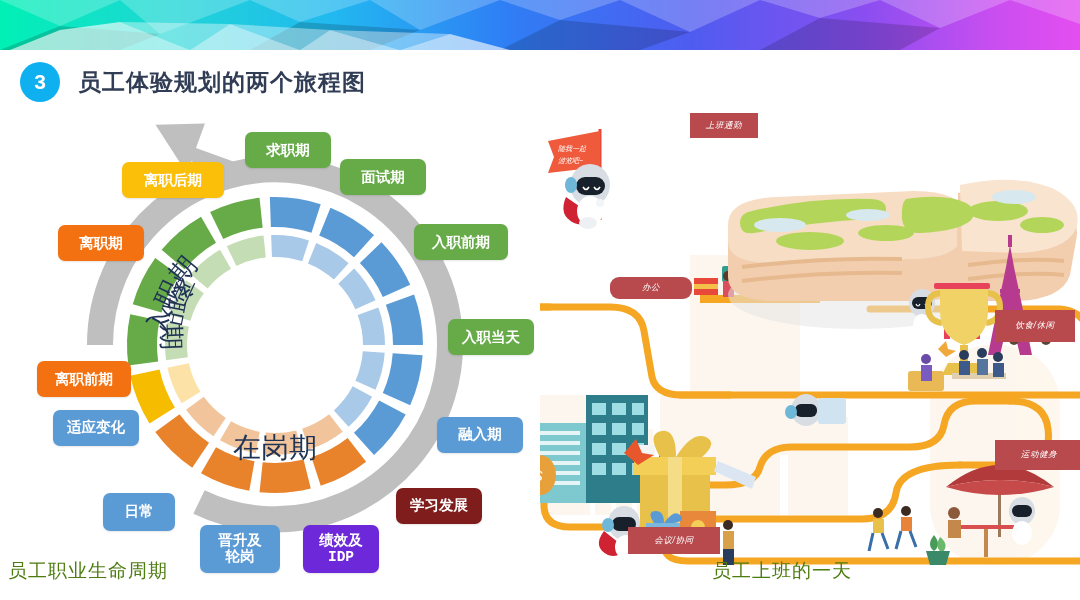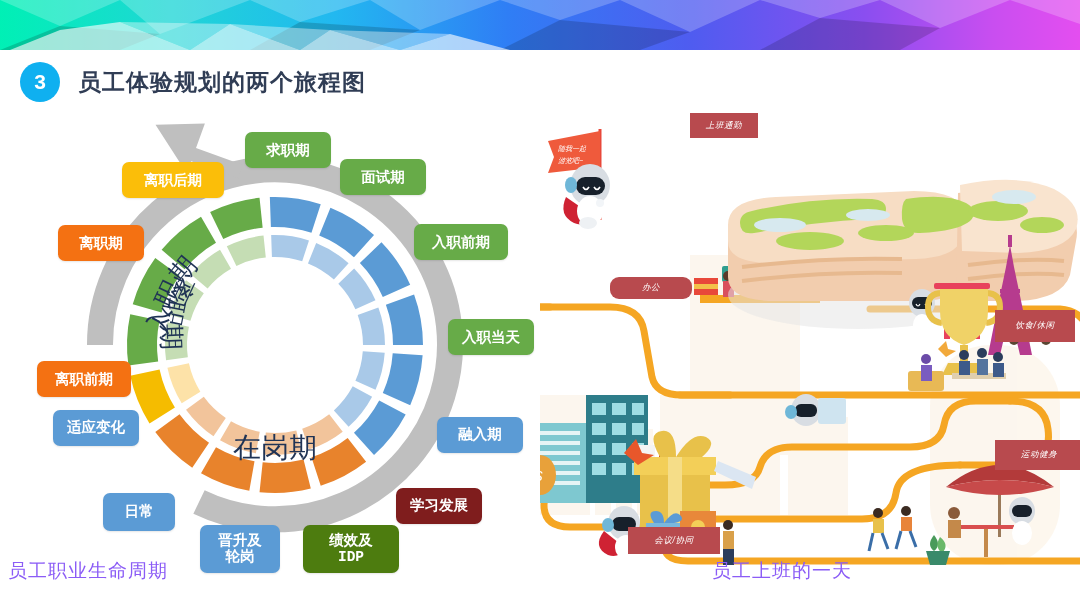--- a/index.html
+++ b/index.html
@@ -43,21 +43,21 @@
     white-space:pre-line;
   }
   .pill.green  { background:#67ab48; }
   .pill.blue   { background:#5b9bd5;font-family:Liberation Mono, monospace; }
   .pill.orange { background:#f47112; }
   .pill.amber  { background:#fbbe09; }
 
   .ring-word { font-weight:normal; fill:#1f3355; }
 
   .caption {
-    position:absolute; font-size:19px; color:#8b5cf6; letter-spacing:1px;
+    position:absolute; font-size:19px; color:#4d7c0f; letter-spacing:1px;
     font-family:"Liberation Sans","DejaVu Sans",sans-serif;
   }
   #caption-left  { left:8px;  top:558px; }
   #caption-right { left:712px; top:558px; }
 
   
   #right-panel { position:absolute; left:540px; top:95px; width:540px; height:470px;font-style:italic; }
   #journey-svg { position:absolute; left:0; top:0; }
 
   .tag {
@@ -183,21 +183,21 @@
       <text id="tp-zai" class="ring-word" x="275" y="357" font-size="28" text-anchor="middle">在岗期</text>
     </svg>
 
     <div id="pill-host">
         <div class="pill green" style="left: 245px; top: 32px; width: 86px; height: 36px; background: rgb(103, 171, 72);">求职期</div>
         <div class="pill green" style="left: 340px; top: 59px; width: 86px; height: 36px; background: rgb(103, 171, 72);">面试期</div>
         <div class="pill green" style="left: 414px; top: 124px; width: 94px; height: 36px; background: rgb(103, 171, 72);">入职前期</div>
         <div class="pill green" style="left: 448px; top: 219px; width: 86px; height: 36px; background: rgb(103, 171, 72);">入职当天</div>
         <div class="pill blue" style="left: 437px; top: 317px; width: 86px; height: 36px; background: rgb(91, 155, 213);">融入期</div>
         <div class="pill blue" style="left: 396px; top: 388px; width: 86px; height: 36px; background: #7f1d1d;">学习发展</div>
-        <div class="pill blue" style="left: 303px; top: 425px; width: 96px; height: 48px; background: #4d7c0f;">绩效及
+        <div class="pill blue" style="left: 303px; top: 425px; width: 76px; height: 48px; background: #6d28d9;">绩效及
 IDP</div>
         <div class="pill blue" style="left: 200px; top: 425px; width: 80px; height: 48px; background: rgb(91, 155, 213);">晋升及
 轮岗</div>
         <div class="pill blue" style="left: 103px; top: 393px; width: 72px; height: 38px; background: rgb(91, 155, 213);">日常</div>
         <div class="pill blue" style="left: 53px; top: 310px; width: 86px; height: 36px; background: rgb(91, 155, 213);">适应变化</div>
         <div class="pill orange" style="left: 37px; top: 218px; width: 94px; height: 36px; background: rgb(244, 113, 18); margin-top: 43px;">离职前期</div>
         <div class="pill orange" style="left: 58px; top: 125px; width: 86px; height: 36px; background: rgb(244, 113, 18);">离职期</div>
         <div class="pill amber" style="left: 122px; top: 62px; width: 102px; height: 36px; background: rgb(251, 190, 9);">离职后期</div>
       </div>
   </div>

